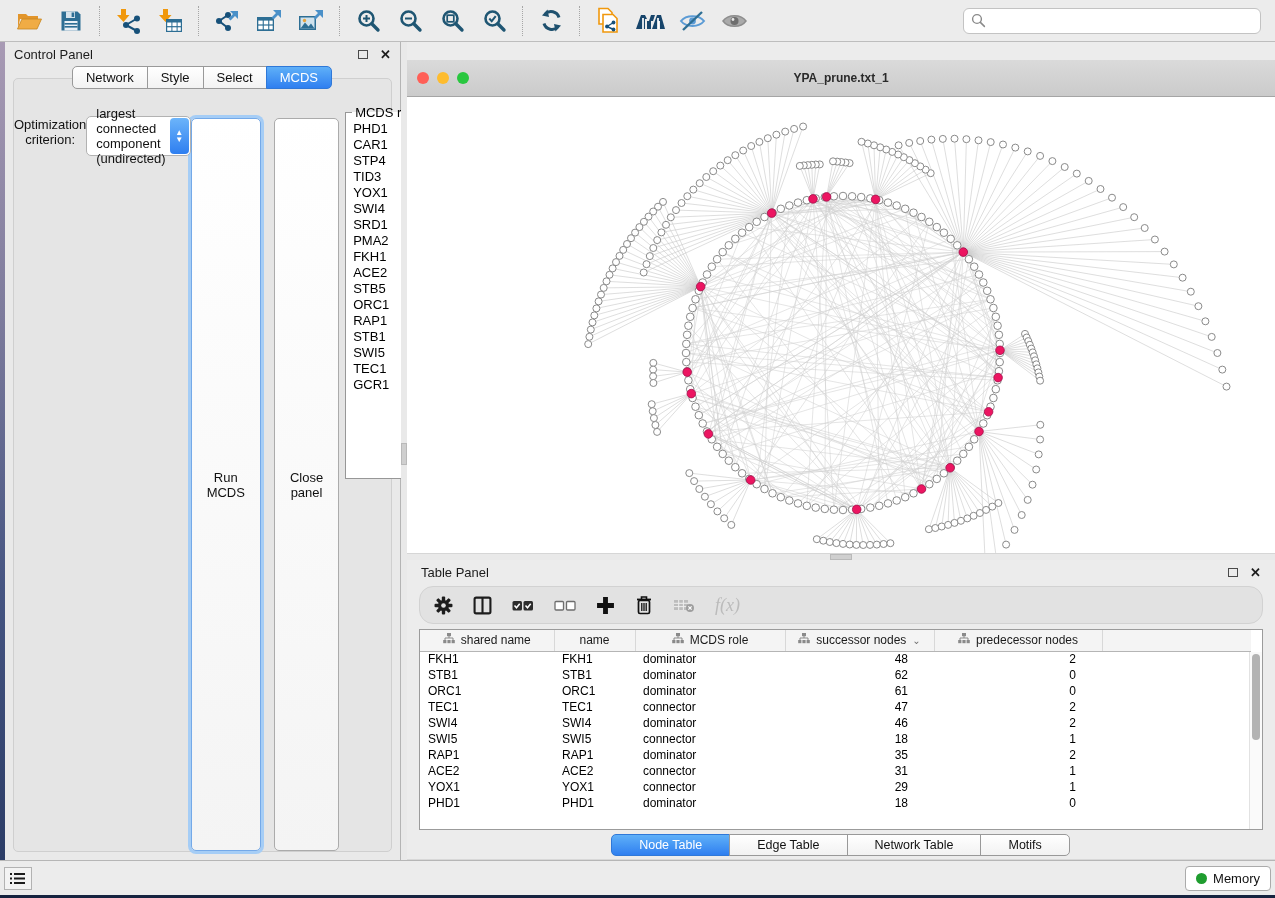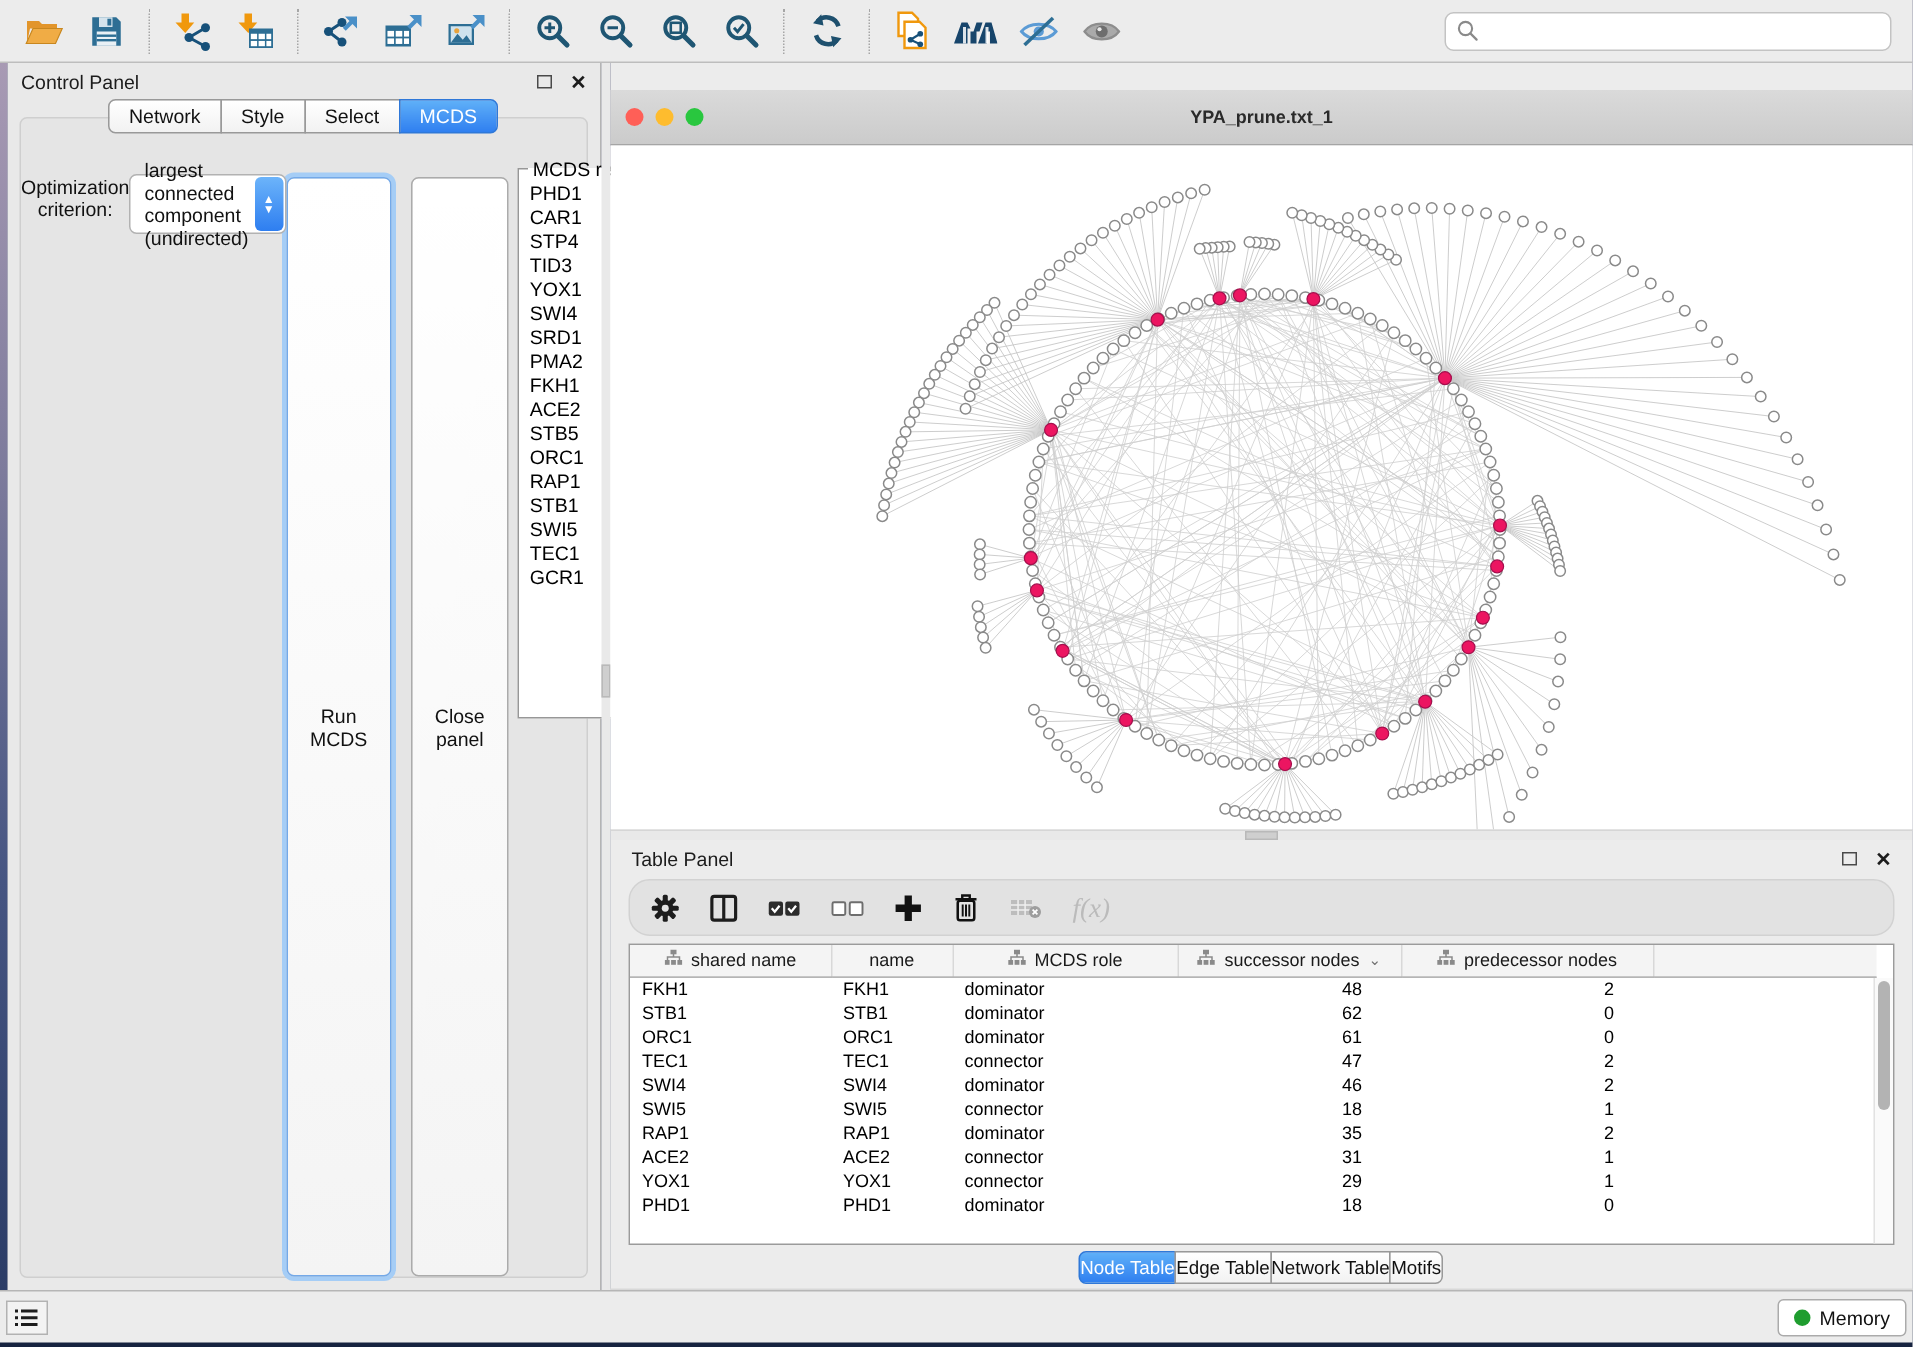--- a/index.html
+++ b/index.html
@@ -66,21 +66,21 @@
   .fx-label { font-family:"Liberation Serif", serif; font-style:italic; font-size:18px; color:#bbb; }
   .tp-table-wrap { margin:5px 12px 0; flex:1; background:#fff; border:1px solid #9b9b9b; position:relative; overflow:hidden; min-height:0; }
   table.node-table { border-collapse:collapse; table-layout:fixed; width:831px; font-size:12px; }
   .node-table thead th { height:21px; background:#f4f4f4; border-bottom:1px solid #b5b5b5; border-right:1px solid #d8d8d8; font-weight:normal; color:#1a1a1a; padding:0 4px; }
   .node-table thead th .th-inner { display:flex; align-items:center; justify-content:center; gap:6px; }
   .node-table tbody td { height:16px; padding:0 8px; color:#000; white-space:nowrap; overflow:hidden; }
   .td-num { text-align:right; padding-right:26px !important; }
   .tp-vscroll { position:absolute; top:22px; right:0; bottom:0; width:13px; background:#fafafa; border-left:1px solid #e2e2e2; }
   .tp-vscroll .thumb { position:absolute; top:2px; left:2px; width:8px; height:86px; background:#b3b3b3; border-radius:4px; }
   .tp-tabs { height:30px; flex:none; display:flex; justify-content:center; align-items:center; border-bottom:1px solid #d8d8d8; }
-  .tp-tabs .seg-tab { font-size:12.5px; padding:3px 0; }
+  .tp-tabs .seg-tab { font-size:12.5px; padding:3px 27px; }
 
   
   .status-bar { height:35px; flex:none; background:#ececec; border-top:1px solid #b6b6b6; display:flex; align-items:center; padding:0 4px; }
   .list-btn { width:28px; height:23px; background:#f3f3f3; border:1px solid #b2b2b2; display:flex; align-items:center; justify-content:center; }
   .memory-btn { margin-left:auto; height:25px; background:#fff; border:1px solid #ababab; border-radius:4px; display:flex; align-items:center; gap:6px; padding:0 10px; font-size:13px; color:#111; }
   .mem-dot { width:11px; height:11px; border-radius:50%; background:#1f9d2f; }
 </style>
 </head>
 <body>
 

